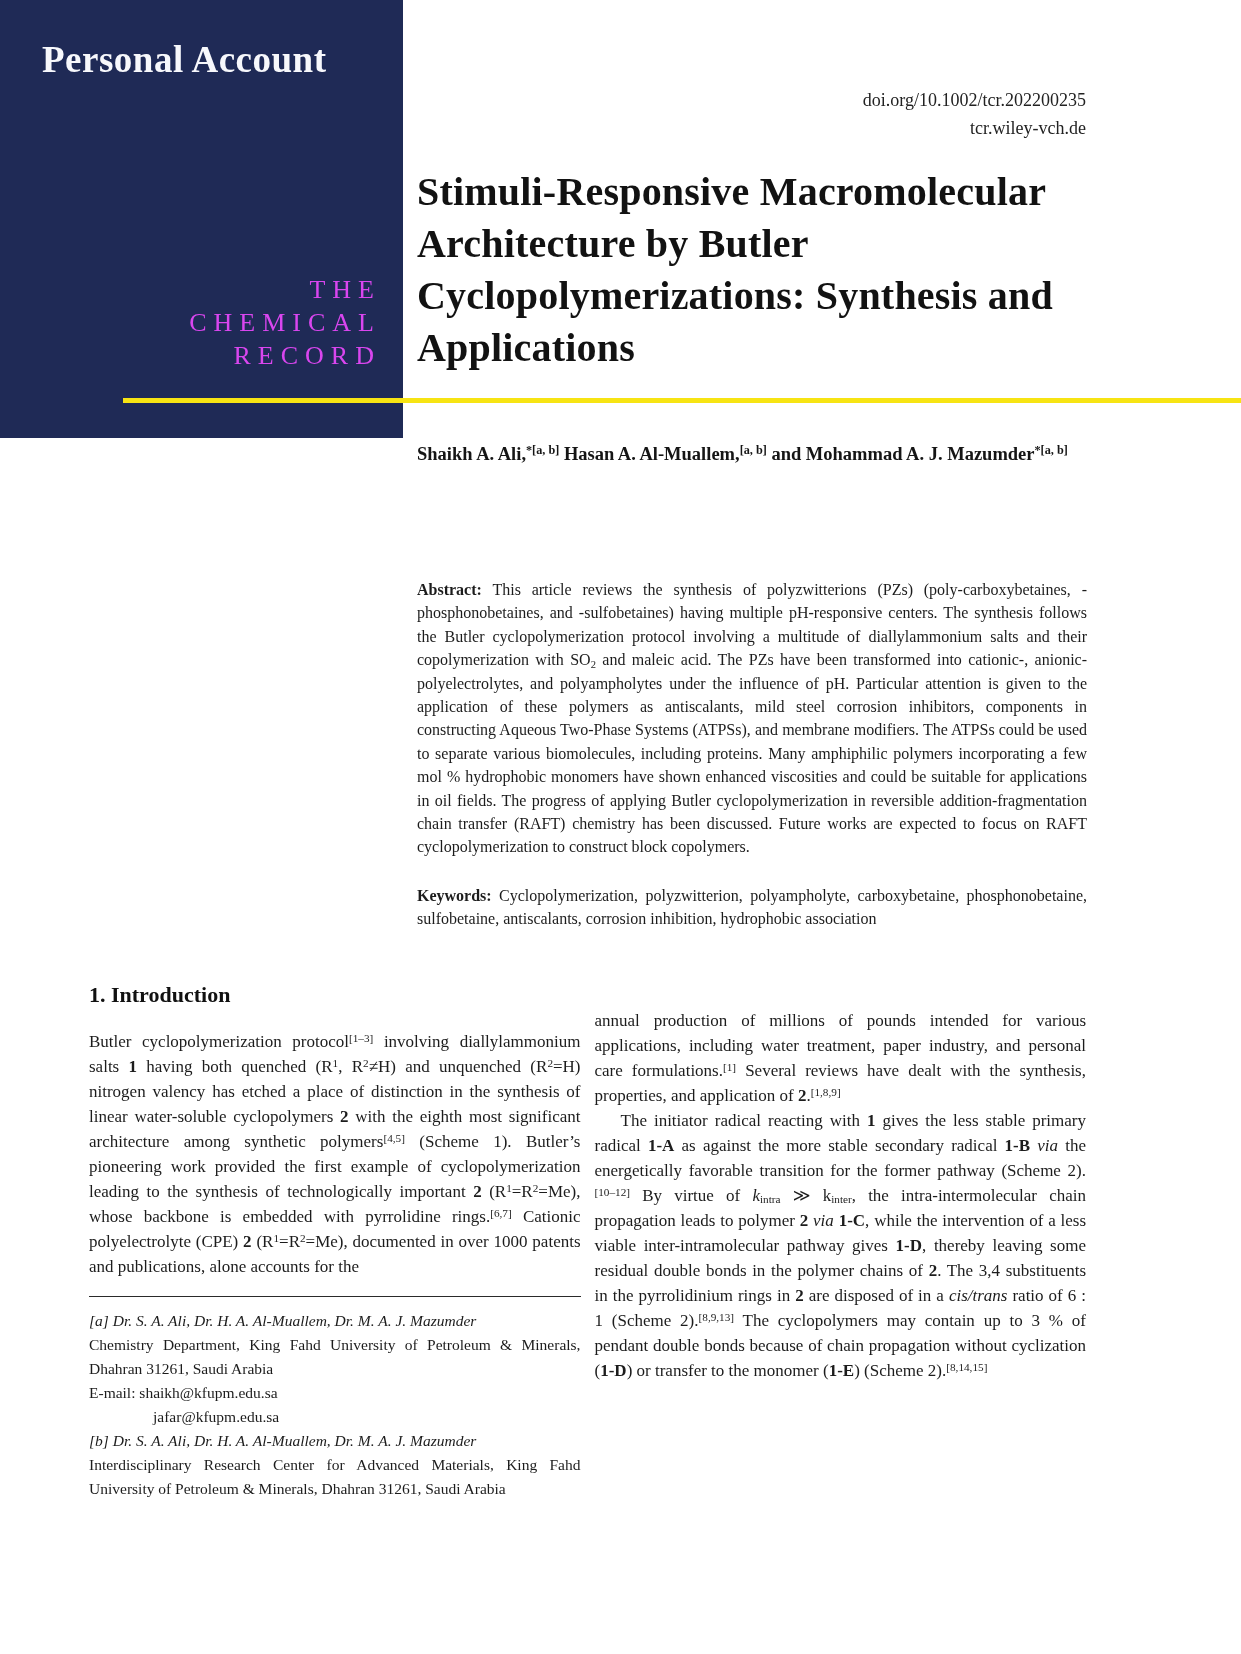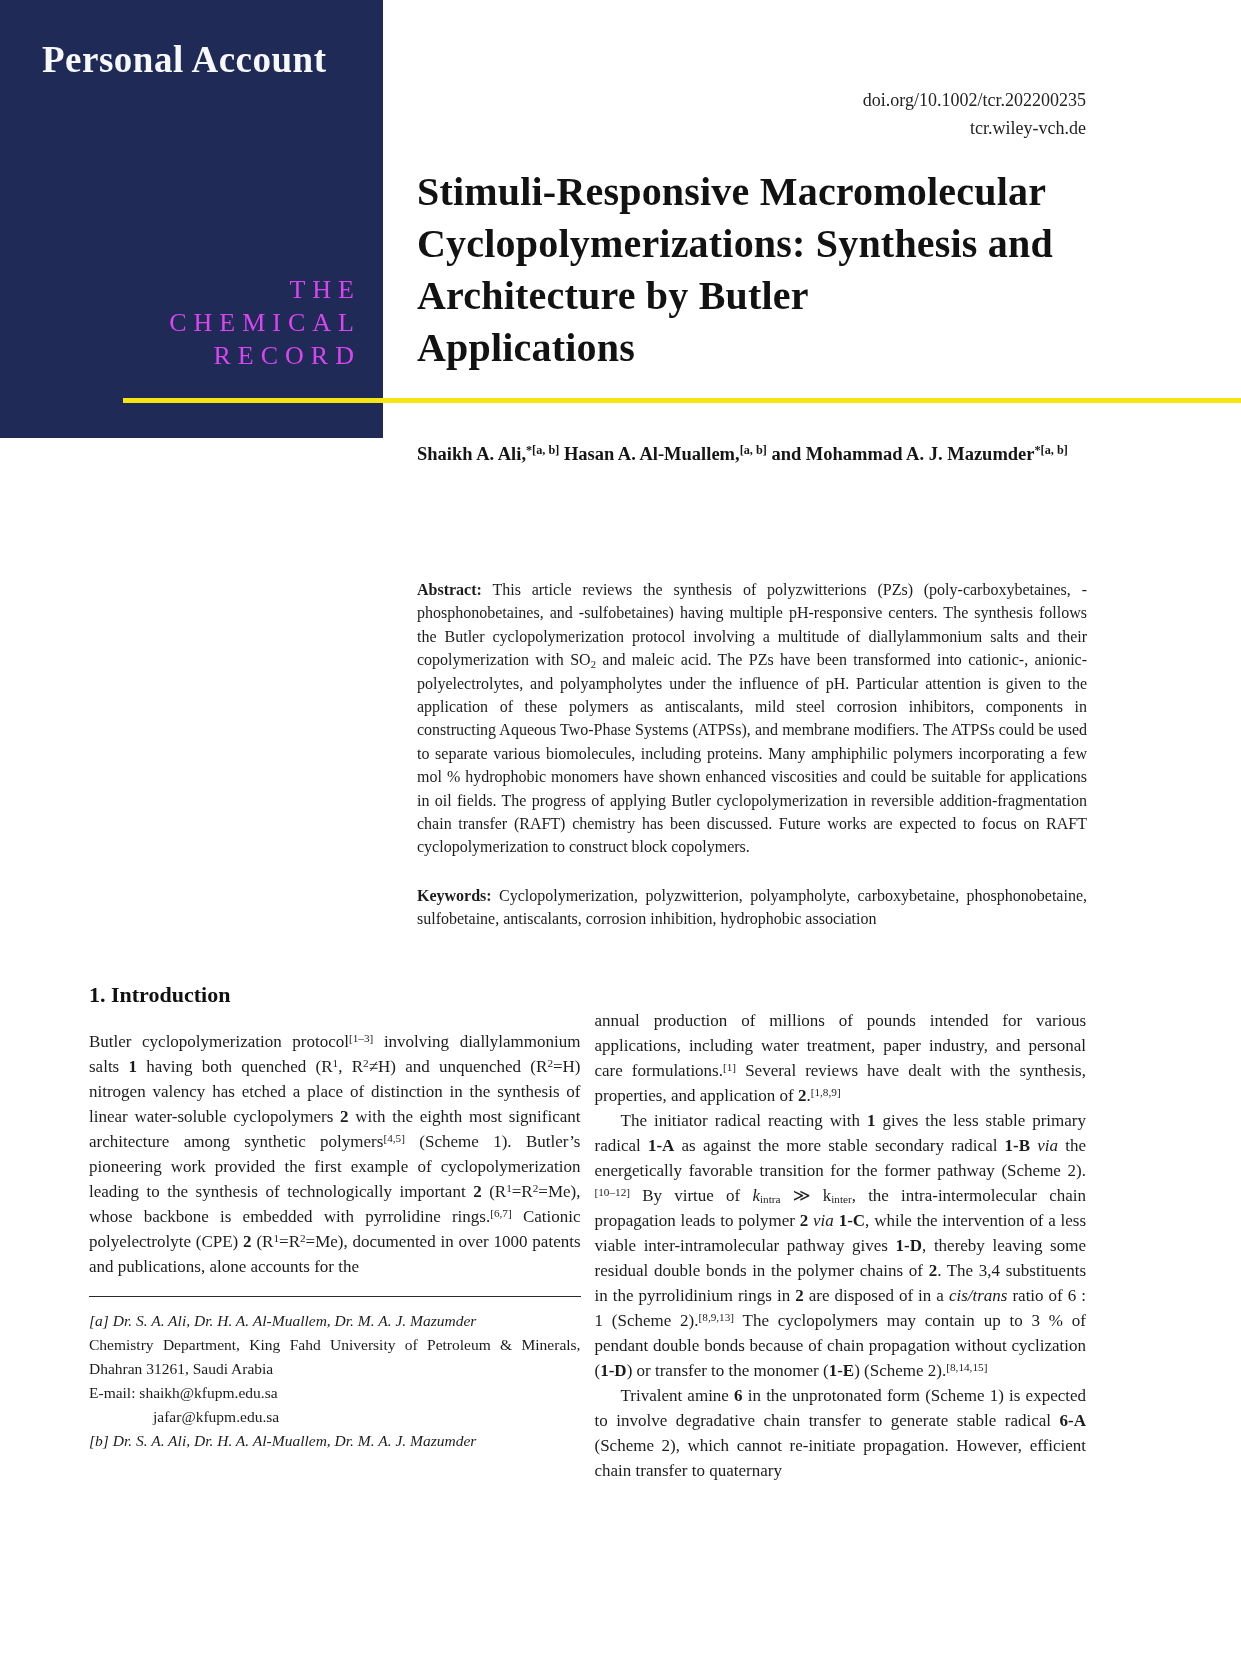--- a/index.html
+++ b/index.html
@@ -2,21 +2,21 @@
 <html><head>
 <meta charset="utf-8">
 <style>
   html,body{margin:0;padding:0;}
   body{
     width:1241px;height:1654px;position:relative;background:#ffffff;
     font-family:"Liberation Serif","DejaVu Serif",serif;color:#1b1b1b;
     overflow:hidden;
   }
   .banner{
-    position:absolute;left:0;top:0;width:383px;height:438px;background:#1f2a56;
+    position:absolute;left:0;top:0;width:383px;height:438px;background:#1f2a56;padding-left:20px;
   }
   .banner-label{
     position:absolute;left:42px;top:38px;font-size:37px;font-weight:bold;
     color:#f7f8fc;letter-spacing:0.5px;white-space:nowrap;
   }
   .journal-name{
     position:absolute;right:22px;bottom:66px;text-align:right;color:#d946ef;
     font-size:26px;line-height:33px;letter-spacing:7px;font-weight:400;
   }
   .accent-line{
@@ -86,22 +86,22 @@
 
   <div class="accent-line" style="background-color: rgb(247, 228, 19);"></div>
 
   <div class="doi-block">
     <div>doi.org/10.1002/tcr.202200235</div>
     <div>tcr.wiley-vch.de</div>
   </div>
 
   <h1 class="title">
     <span class="tline">Stimuli-Responsive Macromolecular</span>
+    <span class="tline">Architecture by Butler</span>
     <span class="tline">Cyclopolymerizations: Synthesis and</span>
-    <span class="tline">Architecture by Butler</span>
     <span class="tline">Applications</span>
   </h1>
 
   <div class="authors">Shaikh A. Ali,<sup>*[a, b]</sup> Hasan A. Al-Muallem,<sup>[a, b]</sup> and Mohammad A. J. Mazumder<sup>*[a, b]</sup></div>
 
   <div class="abstract"><b>Abstract:</b> This article reviews the synthesis of polyzwitterions (PZs) (poly-carboxybetaines, -phosphonobetaines, and -sulfobetaines) having multiple pH-responsive centers. The synthesis follows the Butler cyclopolymerization protocol involving a multitude of diallylammonium salts and their copolymerization with SO<sub>2</sub> and maleic acid. The PZs have been transformed into cationic-, anionic-polyelectrolytes, and polyampholytes under the influence of pH. Particular attention is given to the application of these polymers as antiscalants, mild steel corrosion inhibitors, components in constructing Aqueous Two-Phase Systems (ATPSs), and membrane modifiers. The ATPSs could be used to separate various biomolecules, including proteins. Many amphiphilic polymers incorporating a few mol % hydrophobic monomers have shown enhanced viscosities and could be suitable for applications in oil fields. The progress of applying Butler cyclopolymerization in reversible addition-fragmentation chain transfer (RAFT) chemistry has been discussed. Future works are expected to focus on RAFT cyclopolymerization to construct block copolymers.</div>
 
   <div class="keywords"><b>Keywords:</b> Cyclopolymerization, polyzwitterion, polyampholyte, carboxybetaine, phosphonobetaine, sulfobetaine, antiscalants, corrosion inhibition, hydrophobic association</div>
 
   <div class="columns">
@@ -111,27 +111,27 @@
       <p class="body-par">Butler cyclopolymerization protocol<sup>[1–3]</sup> involving diallylammonium salts <b>1</b> having both quenched (R<sup>1</sup>, R<sup>2</sup>≠H) and unquenched (R<sup>2</sup>=H) nitrogen valency has etched a place of distinction in the synthesis of linear water-soluble cyclopolymers <b>2</b> with the eighth most significant architecture among synthetic polymers<sup>[4,5]</sup> (Scheme 1). Butler’s pioneering work provided the first example of cyclopolymerization leading to the synthesis of technologically important <b>2</b> (R<sup>1</sup>=R<sup>2</sup>=Me), whose backbone is embedded with pyrrolidine rings.<sup>[6,7]</sup> Cationic polyelectrolyte (CPE) <b>2</b> (R<sup>1</sup>=R<sup>2</sup>=Me), documented in over 1000 patents and publications, alone accounts for the</p>
 
       <hr class="footnote-rule">
 
       <div class="footnotes">
         <p class="fn-names"><i>[a] Dr. S. A. Ali, Dr. H. A. Al-Muallem, Dr. M. A. J. Mazumder</i></p>
         <p class="fn-line">Chemistry Department, King Fahd University of Petroleum &amp; Minerals, Dhahran 31261, Saudi Arabia</p>
         <p class="fn-line">E-mail: shaikh@kfupm.edu.sa</p>
         <p class="fn-line fn-indent">jafar@kfupm.edu.sa</p>
         <p class="fn-names"><i>[b] Dr. S. A. Ali, Dr. H. A. Al-Muallem, Dr. M. A. J. Mazumder</i></p>
+        <p class="fn-line">Interdisciplinary Research Center for Advanced Materials, King Fahd University of Petroleum &amp; Minerals, Dhahran 31261, Saudi Arabia</p>
       </div>
     </div>
 
     <div class="col col-right">
       <p class="body-par">annual production of millions of pounds intended for various applications, including water treatment, paper industry, and personal care formulations.<sup>[1]</sup> Several reviews have dealt with the synthesis, properties, and application of <b>2</b>.<sup>[1,8,9]</sup></p>
       <p class="body-par indent">The initiator radical reacting with <b>1</b> gives the less stable primary radical <b>1-A</b> as against the more stable secondary radical <b>1-B</b> <i>via</i> the energetically favorable transition for the former pathway (Scheme 2).<sup>[10–12]</sup> By virtue of <i>k</i><sub>intra</sub> ≫ k<sub>inter</sub>, the intra-intermolecular chain propagation leads to polymer <b>2</b> <i>via</i> <b>1-C</b>, while the intervention of a less viable inter-intramolecular pathway gives <b>1-D</b>, thereby leaving some residual double bonds in the polymer chains of <b>2</b>. The 3,4 substituents in the pyrrolidinium rings in <b>2</b> are disposed of in a <i>cis/trans</i> ratio of 6 : 1 (Scheme 2).<sup>[8,9,13]</sup> The cyclopolymers may contain up to 3 % of pendant double bonds because of chain propagation without cyclization (<b>1-D</b>) or transfer to the monomer (<b>1-E</b>) (Scheme 2).<sup>[8,14,15]</sup></p>
-      <p class="body-par indent">Trivalent amine <b>6</b> in the unprotonated form (Scheme 1) is expected to involve degradative chain transfer to generate stable radical <b>6-A</b> (Scheme 2), which cannot re-initiate propagation. However, efficient chain transfer to quaternary</p>
     </div>
 
   </div>
 
   <div class="footer">
     <div><i>Chem. Rec.</i> <b>2023</b>, <i>23</i>, e202200235 (1 of 38)</div>
     <div>© 2022 The Chemical Society of Japan and Wiley-VCH GmbH</div>
   </div>
 
 </div>

